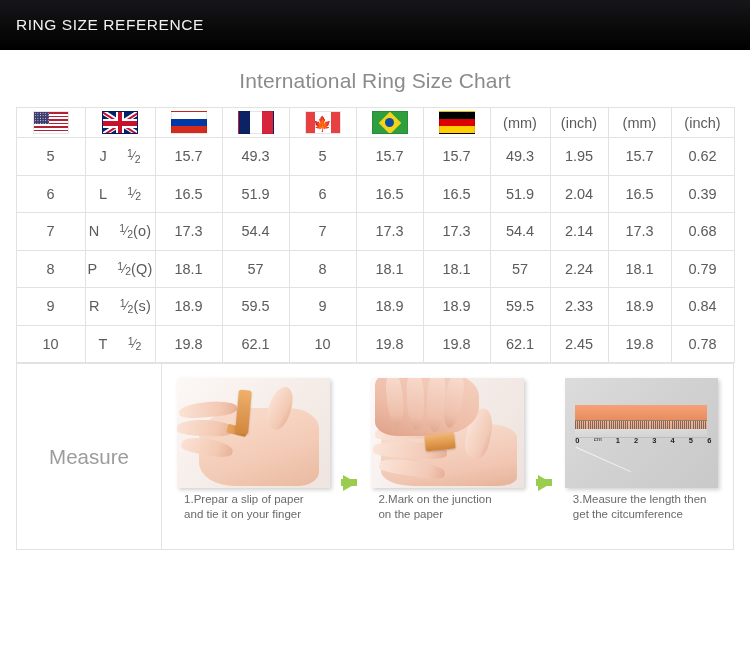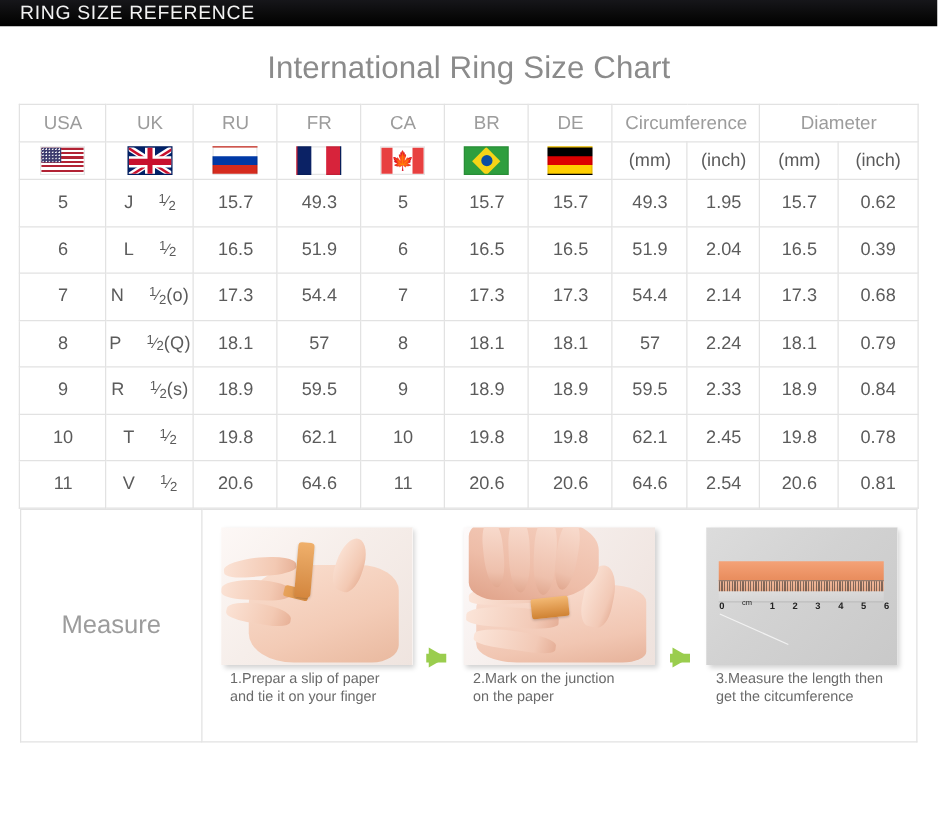--- a/index.html
+++ b/index.html
@@ -6,38 +6,38 @@
   html, body {
     margin: 0; padding: 0;
     width: 750px; height: 656px;
     background: #ffffff;
     font-family: "Liberation Sans", sans-serif;
     overflow: hidden;
   }
 
   
   #topbar {
-    width: 750px; height: 21px;
+    width: 750px; height: 50px;
     background: linear-gradient(180deg, #16161a 0%, #090909 60%, #000 100%);
     display: flex; align-items: center;
   }
   #topbar .bar-title {
     color: #f2f2f2;
     font-size: 15.5px;
     letter-spacing: .55px;
     padding-left: 16px;
     font-weight: 400;
     white-space: nowrap;
   }
 
   
   #chart-title {
     text-align: center;
     color: #8b8b8b;
-    font-size: 25px;
+    font-size: 21px;
     font-weight: 400;
     padding: 19px 0 14px 0;
     letter-spacing: .1px;
   }
 
   
   #size-table {
     width: 718px;
     margin: 0 auto;
     border-collapse: collapse;
@@ -348,31 +348,20 @@
       <col style="width:67px">
       <col style="width:67px">
     <col style="width:67px">
       <col style="width:60px">
       <col style="width:58px">
     <col style="width:63px">
       <col style="width:63px">
   </colgroup>
 
   <tbody>
-      <tr>
-    <th>USA</th>
-    <th>UK</th>
-    <th>RU</th>
-    <th>FR</th>
-    <th>CA</th>
-    <th>BR</th>
-    <th>DE</th>
-    <th colspan="2">Circumference</th>
-    <th colspan="2">Diameter</th>
-  </tr>
 
   <tr class="flag-row">
     <td>
       <span class="flag flag-us">
         <span class="stripes"></span><span class="canton"></span>
       </span>
     </td>
     <td>
       <span class="flag flag-uk">
         <i class="dw1"></i><i class="dw2"></i><i class="dr1"></i><i class="dr2"></i>
@@ -477,33 +466,20 @@
         <td>19.8</td>
         <td>62.1</td>
         <td>10</td>
         <td>19.8</td>
         <td>19.8</td>
         <td>62.1</td>
         <td>2.45</td>
         <td>19.8</td>
         <td>0.78</td>
       </tr>
-      <tr class="row-data">
-        <td>11</td>
-        <td><span class="uk"><span>V</span><span class="frac"><span class="n">1</span><span class="s">⁄</span><span class="d">2</span></span><span></span></span></td>
-        <td>20.6</td>
-        <td>64.6</td>
-        <td>11</td>
-        <td>20.6</td>
-        <td>20.6</td>
-        <td>64.6</td>
-        <td>2.54</td>
-        <td>20.6</td>
-        <td>0.81</td>
-      </tr>
     </tbody>
 </table>
 
 <table id="measure-table">
   <tbody>
       <tr>
     <td id="measure-label">Measure</td>
     <td>
       <div id="steps">
 

